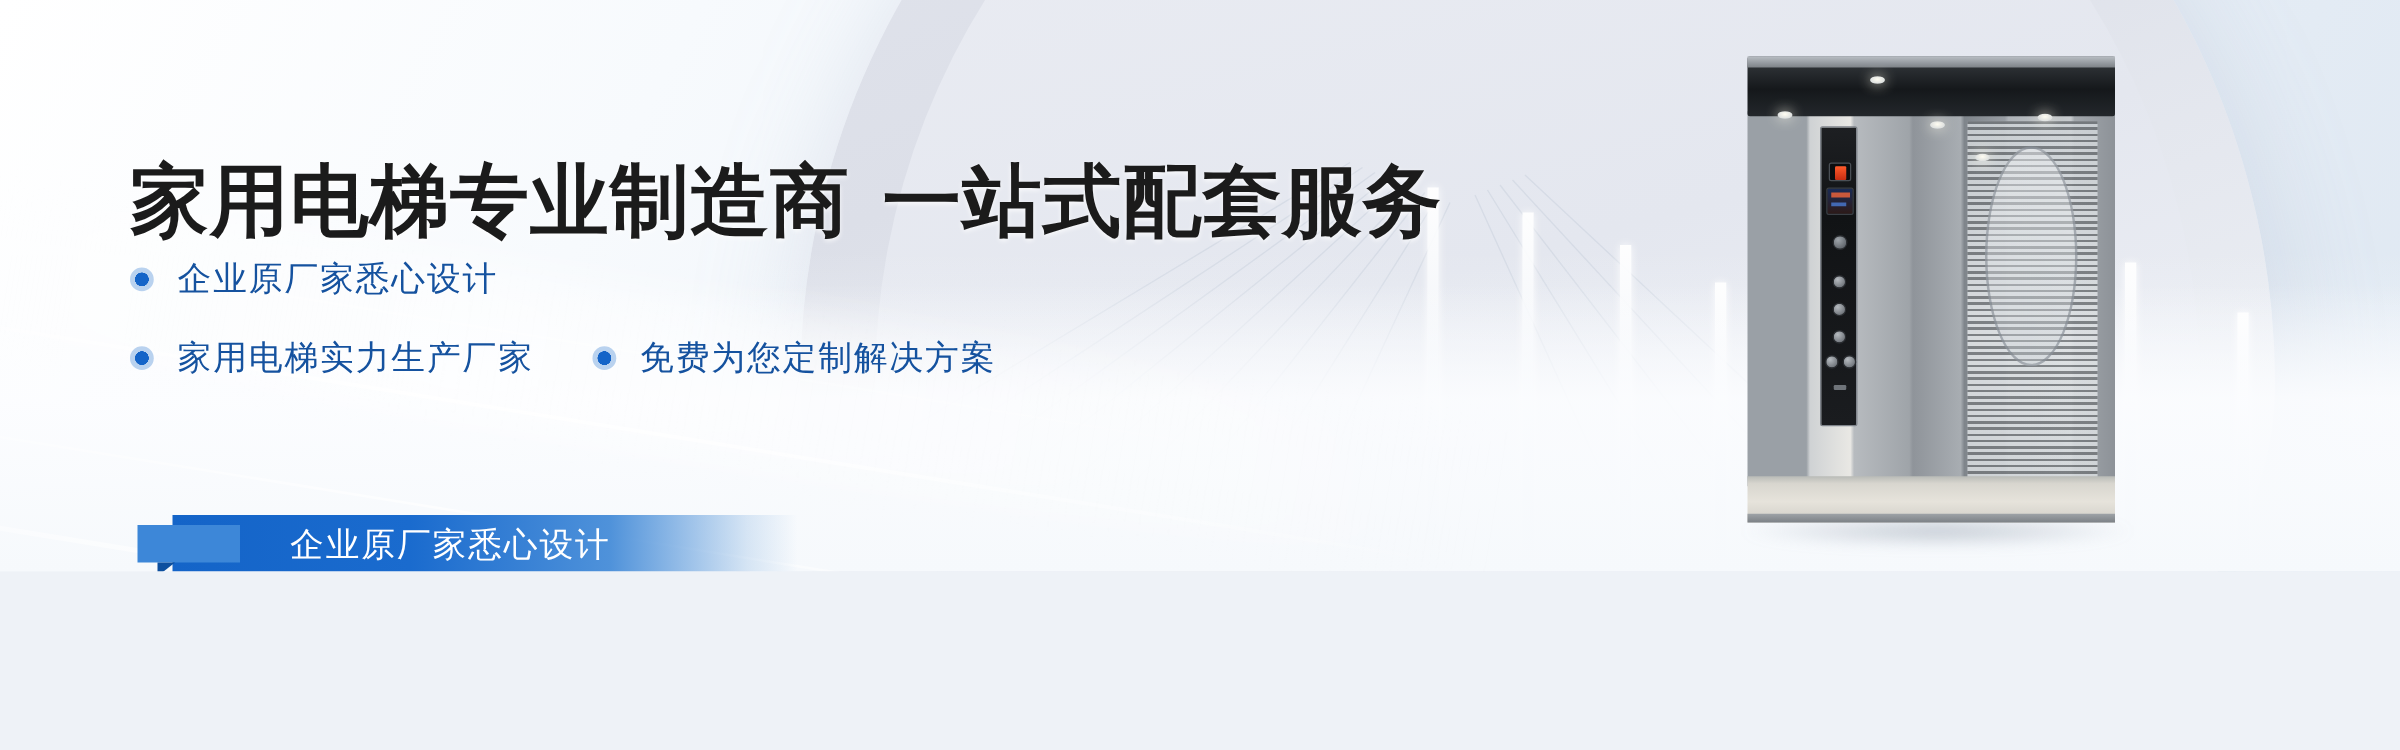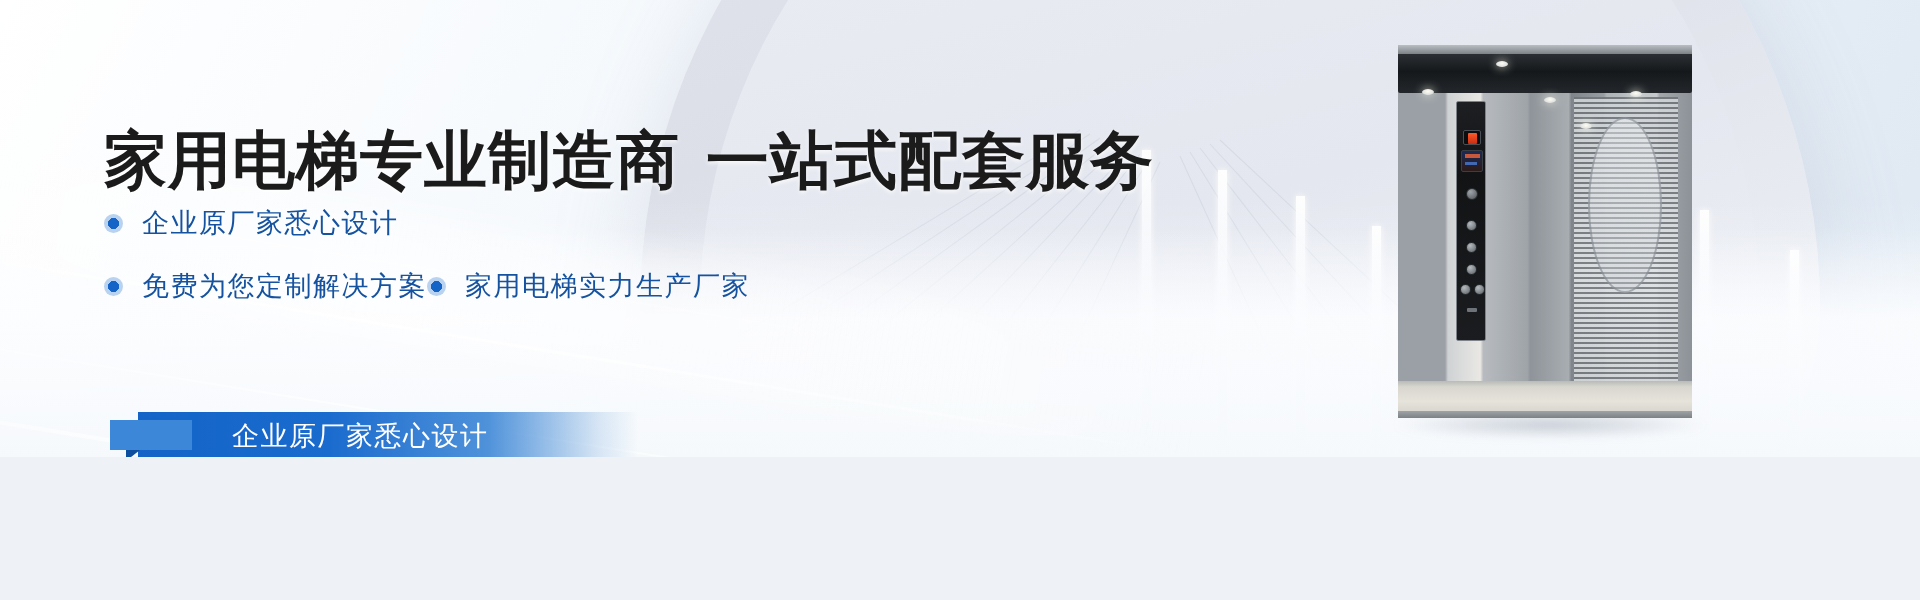--- a/index.html
+++ b/index.html
@@ -294,27 +294,27 @@
     </div>
 
     <div class="bullets">
       <div class="brow">
         <div class="bcell c1">
           <span class="dot"></span>
           <span class="btext">企业原厂家悉心设计</span>
         </div>
       </div>
       <div class="brow">
+        <div class="bcell c1">
+          <span class="dot"></span>
+          <span class="btext">家用电梯实力生产厂家</span>
+        </div>
         <div class="bcell">
           <span class="dot"></span>
           <span class="btext">免费为您定制解决方案</span>
-        </div>
-        <div class="bcell c1">
-          <span class="dot"></span>
-          <span class="btext">家用电梯实力生产厂家</span>
         </div>
       </div>
     </div>
 
     <div class="ribbon-wrap">
       <div class="ribbon-bar"></div>
       <div class="ribbon-tab"></div>
       <div class="ribbon-notch"></div>
       <div class="ribbon-text">企业原厂家悉心设计</div>
     </div>

